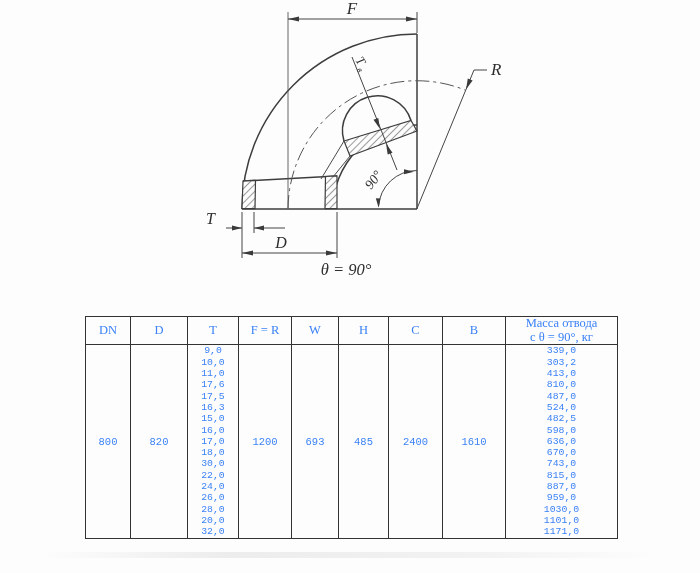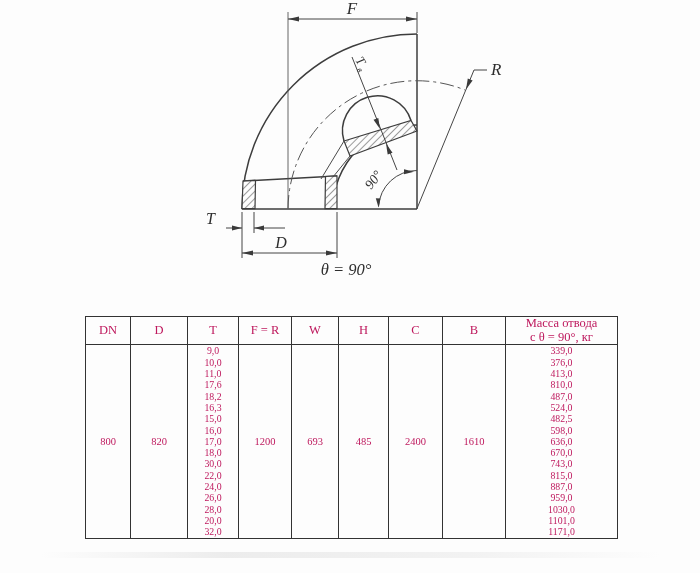--- a/index.html
+++ b/index.html
@@ -19,29 +19,29 @@
     position:absolute;left:85px;top:316px;
     border-collapse:collapse;
     table-layout:fixed;
     background:#fdfdfd;
   }
   .dim-table th,.dim-table td{
     border:1.6px solid #333;
     padding:0;margin:0;
     text-align:center;vertical-align:middle;
     font-family:"Liberation Serif", serif;
-    color:#be185d;
+    color:#3b82f6;
   }
   .dim-table th{
     height:27px;
     font-size:12.5px;
     font-weight:normal;
     line-height:1.05;
   }
-  .dim-table td{height:193px;font-size:10.5px;}
+  .dim-table td{height:193px;font-size:10.5px;font-family:Liberation Mono, monospace;}
   .mass-hdr{font-size:10.8px;line-height:1.2;}
   .stack{display:flex;flex-direction:column;justify-content:center;height:100%;}
   .stack div{
     height:11.3px;line-height:11.3px;
     font-size:9.8px;white-space:nowrap;
   }
   .faint-smudge{
     position:absolute;left:40px;top:552px;width:620px;height:6px;
     background:linear-gradient(90deg,rgba(200,200,200,0) 0%,rgba(205,205,205,.35) 30%,rgba(210,210,210,.25) 70%,rgba(200,200,200,0) 100%);
     pointer-events:none;
@@ -163,21 +163,21 @@
     <tbody>
       <tr>
         <td>800</td>
         <td>820</td>
         <td>
           <div class="stack">
               <div>9,0</div>
               <div>10,0</div>
               <div>11,0</div>
               <div>17,6</div>
-              <div>18,2</div>
+              <div>17,5</div>
               <div>16,3</div>
               <div>15,0</div>
               <div>16,0</div>
               <div>17,0</div>
               <div>18,0</div>
               <div>30,0</div>
               <div>22,0</div>
               <div>24,0</div>
               <div>26,0</div>
               <div>28,0</div>
@@ -186,21 +186,21 @@
             </div>
         </td>
         <td>1200</td>
         <td>693</td>
         <td>485</td>
         <td>2400</td>
         <td>1610</td>
         <td>
           <div class="stack">
               <div>339,0</div>
-              <div>376,0</div>
+              <div>303,2</div>
               <div>413,0</div>
               <div>810,0</div>
               <div>487,0</div>
               <div>524,0</div>
               <div>482,5</div>
               <div>598,0</div>
               <div>636,0</div>
               <div>670,0</div>
               <div>743,0</div>
               <div>815,0</div>

